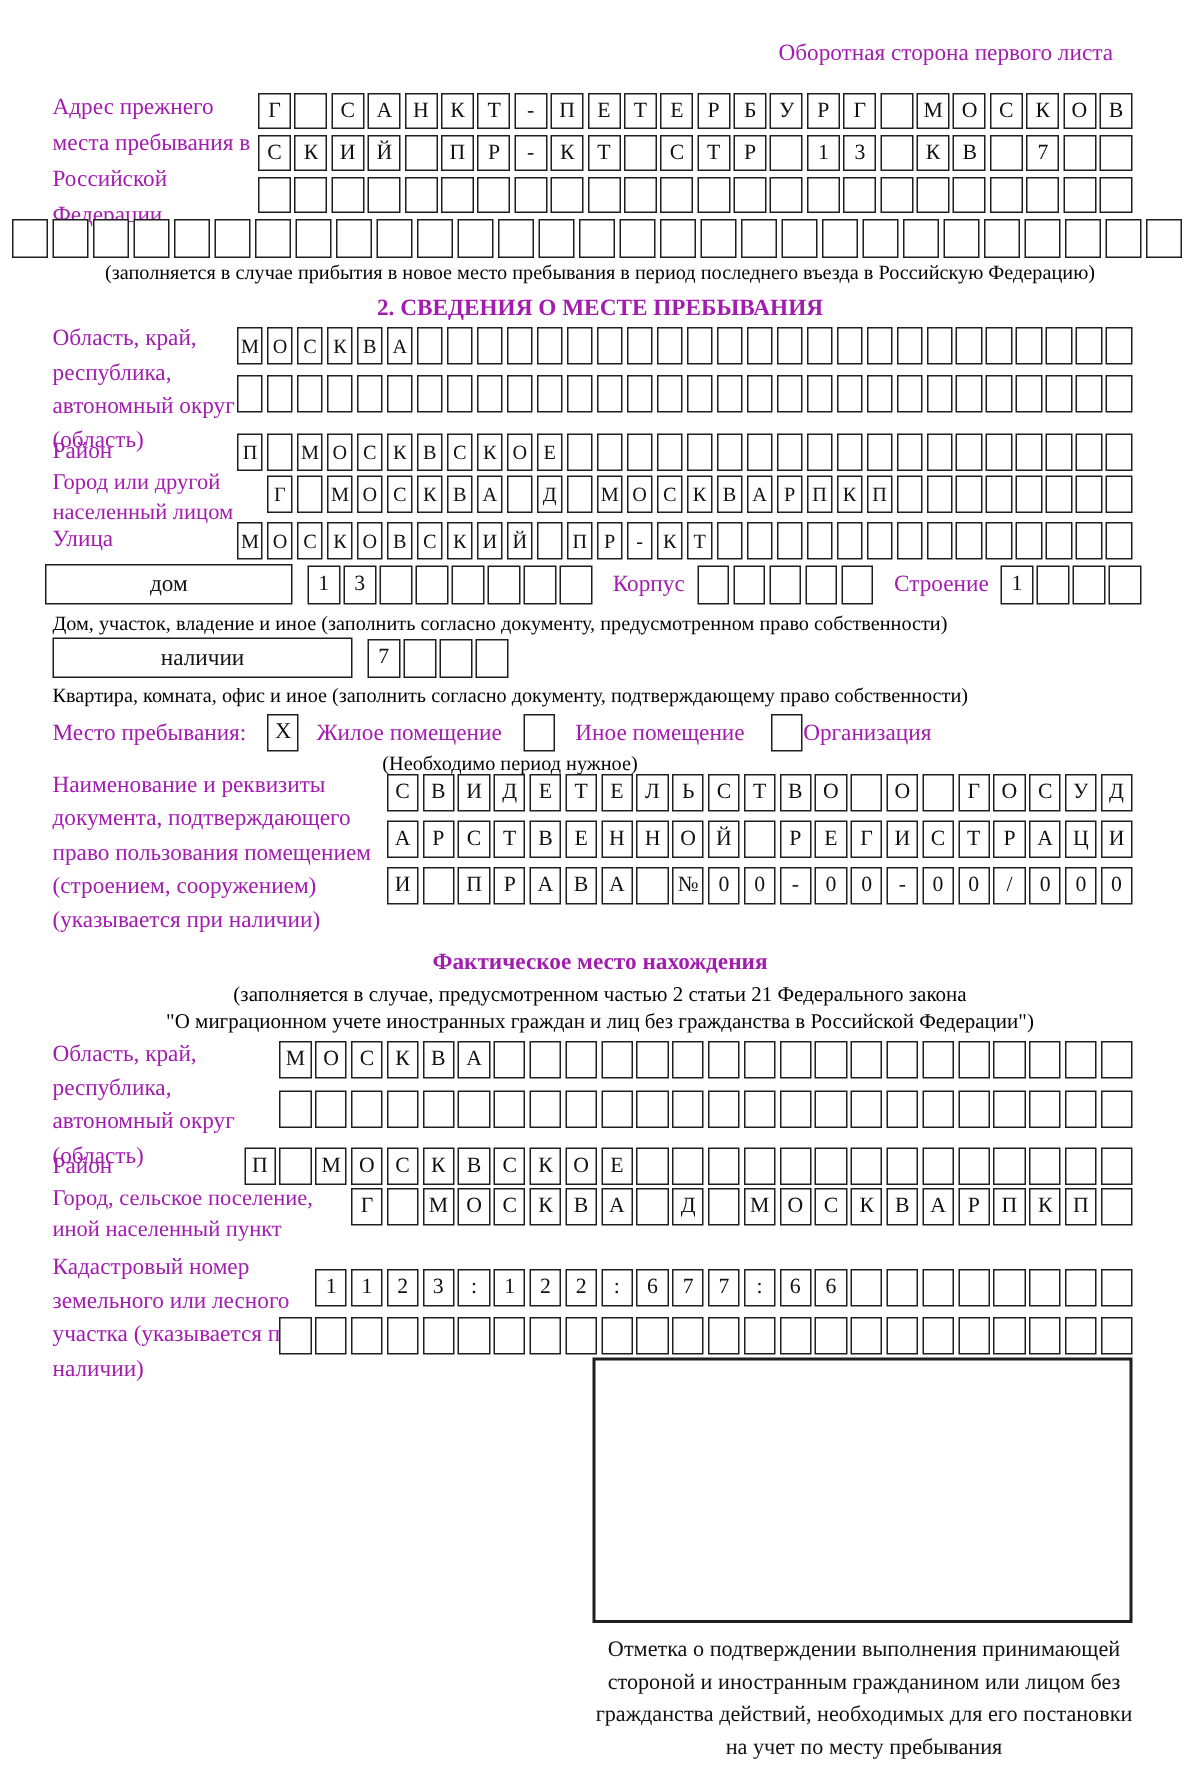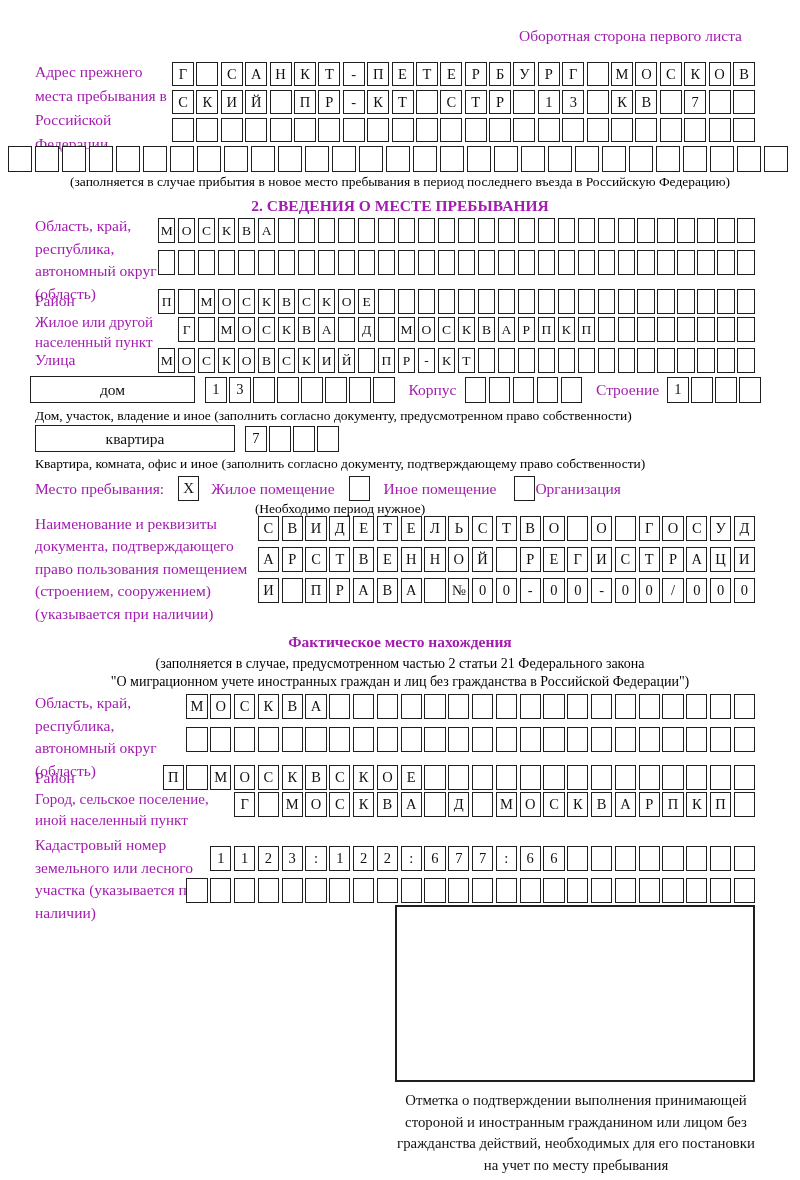--- a/index.html
+++ b/index.html
@@ -241,21 +241,21 @@
       <span class="cb"></span>
       <span class="cb"></span>
       <span class="cb"></span>
       <span class="cb"></span>
       <span class="cb"></span>
       <span class="cb"></span>
       <span class="cb"></span>
       <span class="cb"></span>
     </div>
 
-  <div class="abs lbl" style="top:312px;left:35px;width:150px;line-height:20px;font-size:15px;">Жилое или другой населенный пункт</div>
+  <div class="abs lbl" style="top:312px;left:35px;width:150px;line-height:20px;font-size:15px;">Город или другой населенный лицом</div>
   <div class="grid g-b rr" style="top:317px;">
       <span class="cb">Г</span>
       <span class="cb"></span>
       <span class="cb">М</span>
       <span class="cb">О</span>
       <span class="cb">С</span>
       <span class="cb">К</span>
       <span class="cb">В</span>
       <span class="cb">А</span>
       <span class="cb"></span>
@@ -342,21 +342,21 @@
         <span class="cb">1</span>
         <span class="cb"></span>
         <span class="cb"></span>
         <span class="cb"></span>
       </div>
   </div>
   <div class="abs cap" style="top:408px;left:35px;">Дом, участок, владение и иное (заполнить согласно документу, предусмотренном право собственности)</div>
 
   <div class="abs hrow" style="top:425px;left:35px;">
     <div class="wbox" style="width:200px;">
-      <span>квартира</span>
+      <span>наличии</span>
     </div>
     <div class="grid g-e" style="margin-left:10px;">
         <span class="cb">7</span>
         <span class="cb"></span>
         <span class="cb"></span>
         <span class="cb"></span>
       </div>
   </div>
   <div class="abs cap" style="top:456px;left:35px;">Квартира, комната, офис и иное (заполнить согласно документу, подтверждающему право собственности)</div>
 

